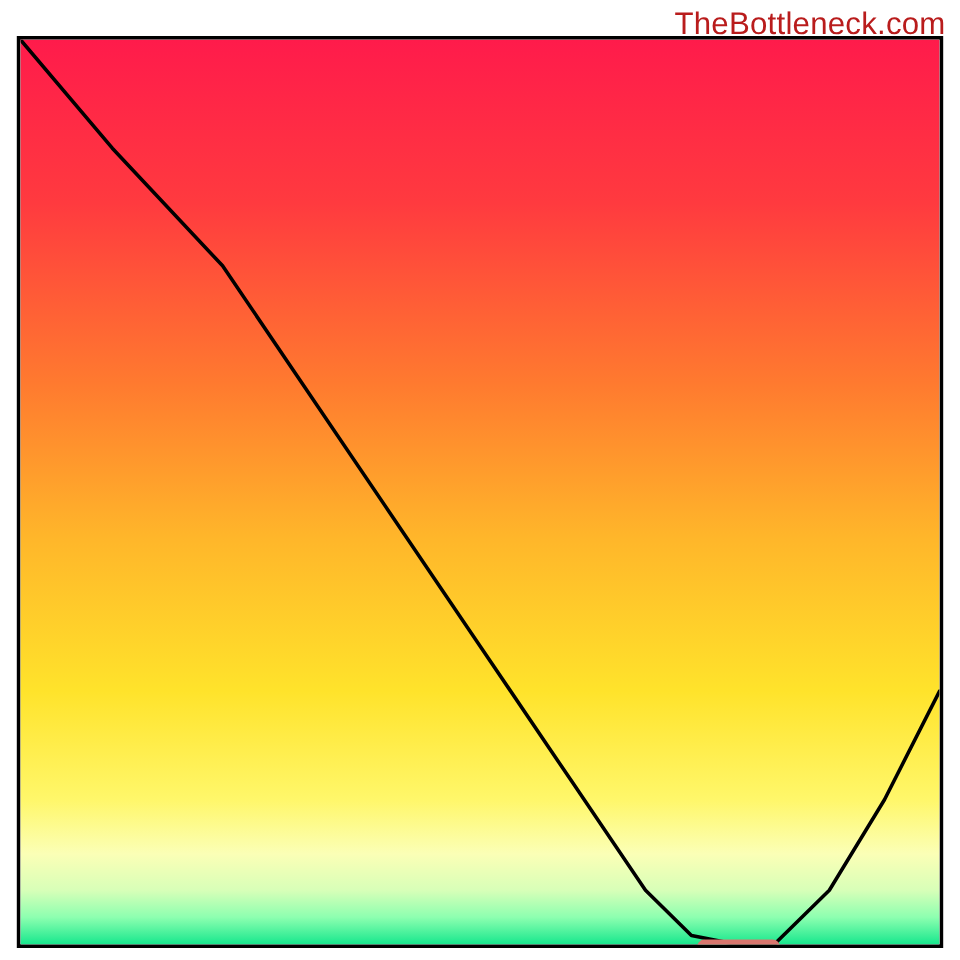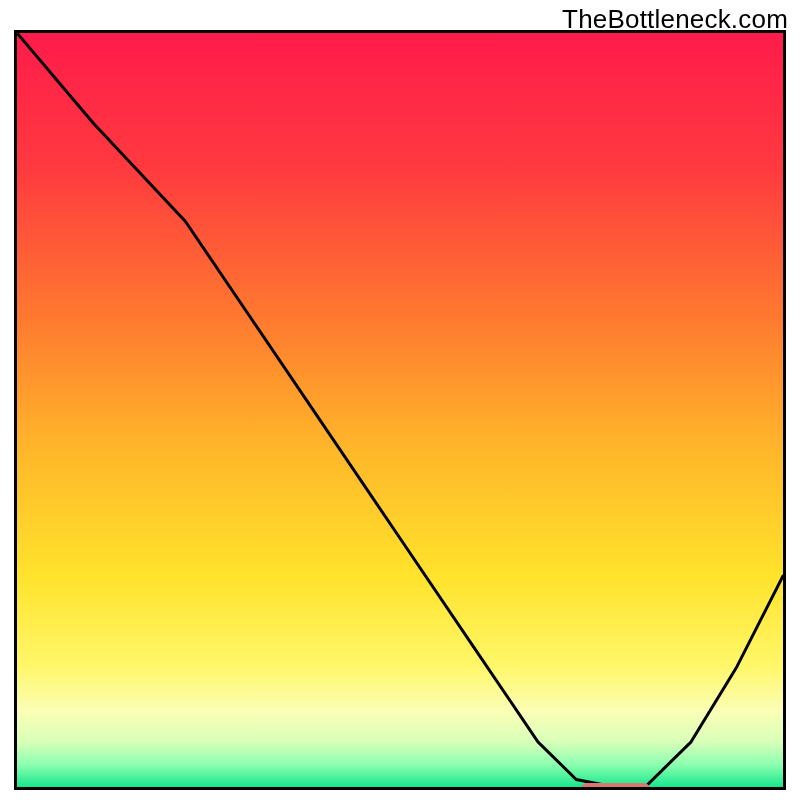--- a/index.html
+++ b/index.html
@@ -15,21 +15,21 @@
     position: relative;
     width: 800px;
     height: 800px;
   }
   .watermark {
     position: absolute;
     top: 4px;
     right: 12px;
     font-size: 26px;
     font-weight: 500;
-    color: #000000;
+    color: #b91c1c;
     letter-spacing: 0.2px;
     z-index: 20;
   }
   .plot-frame {
     position: absolute;
     left: 14px;
     top: 30px;
     width: 772px;
     height: 760px;
     box-sizing: border-box;

